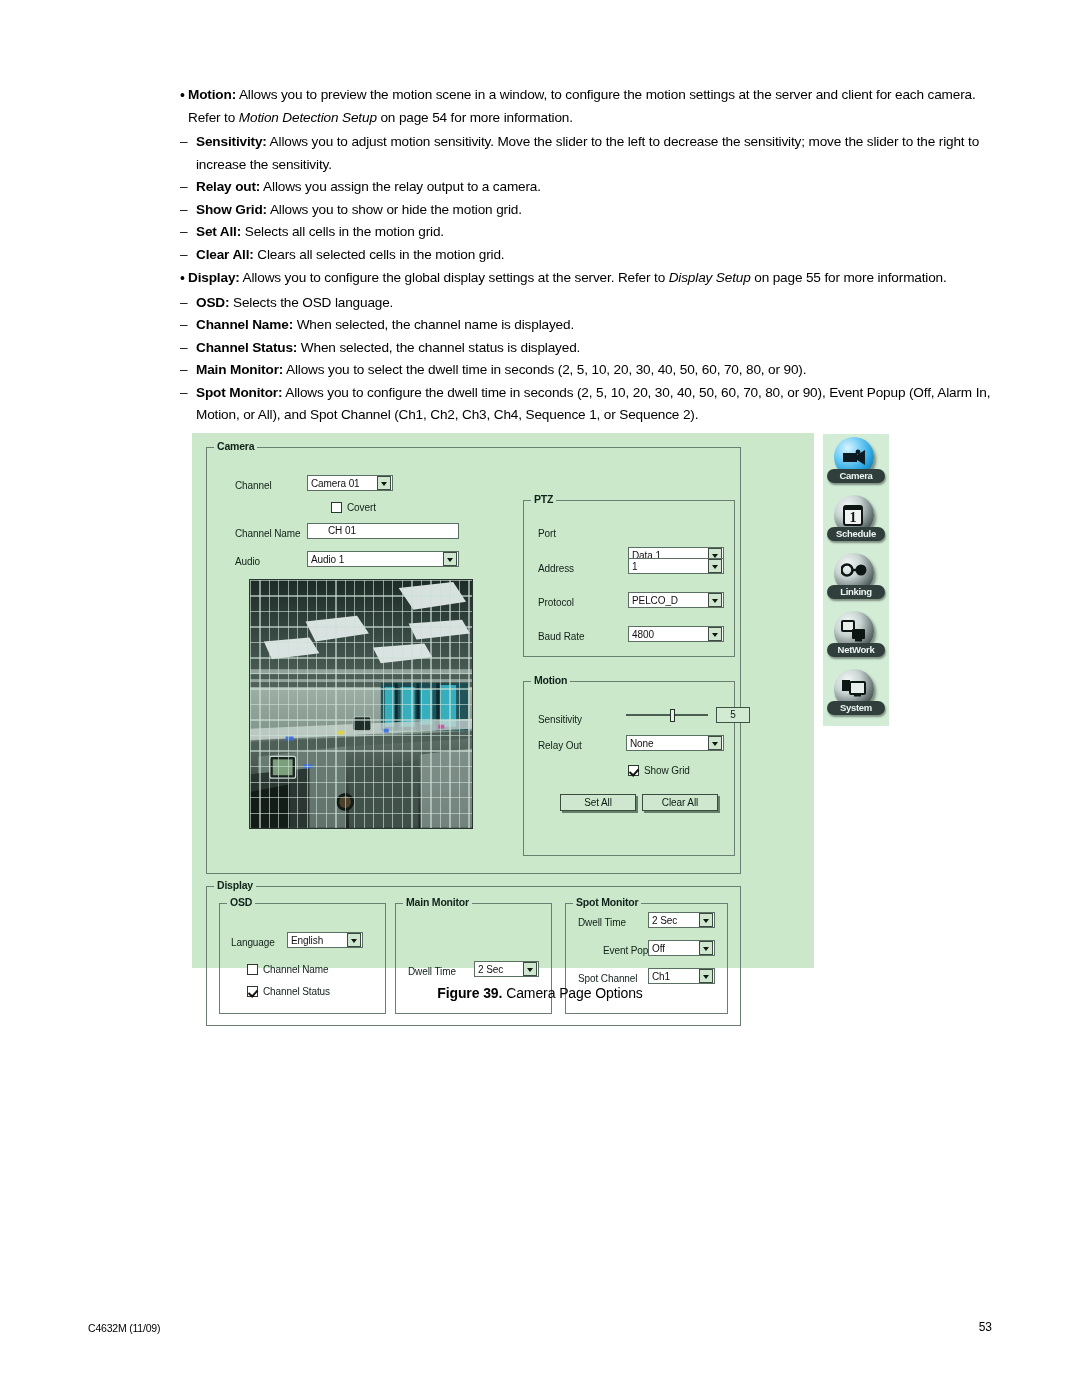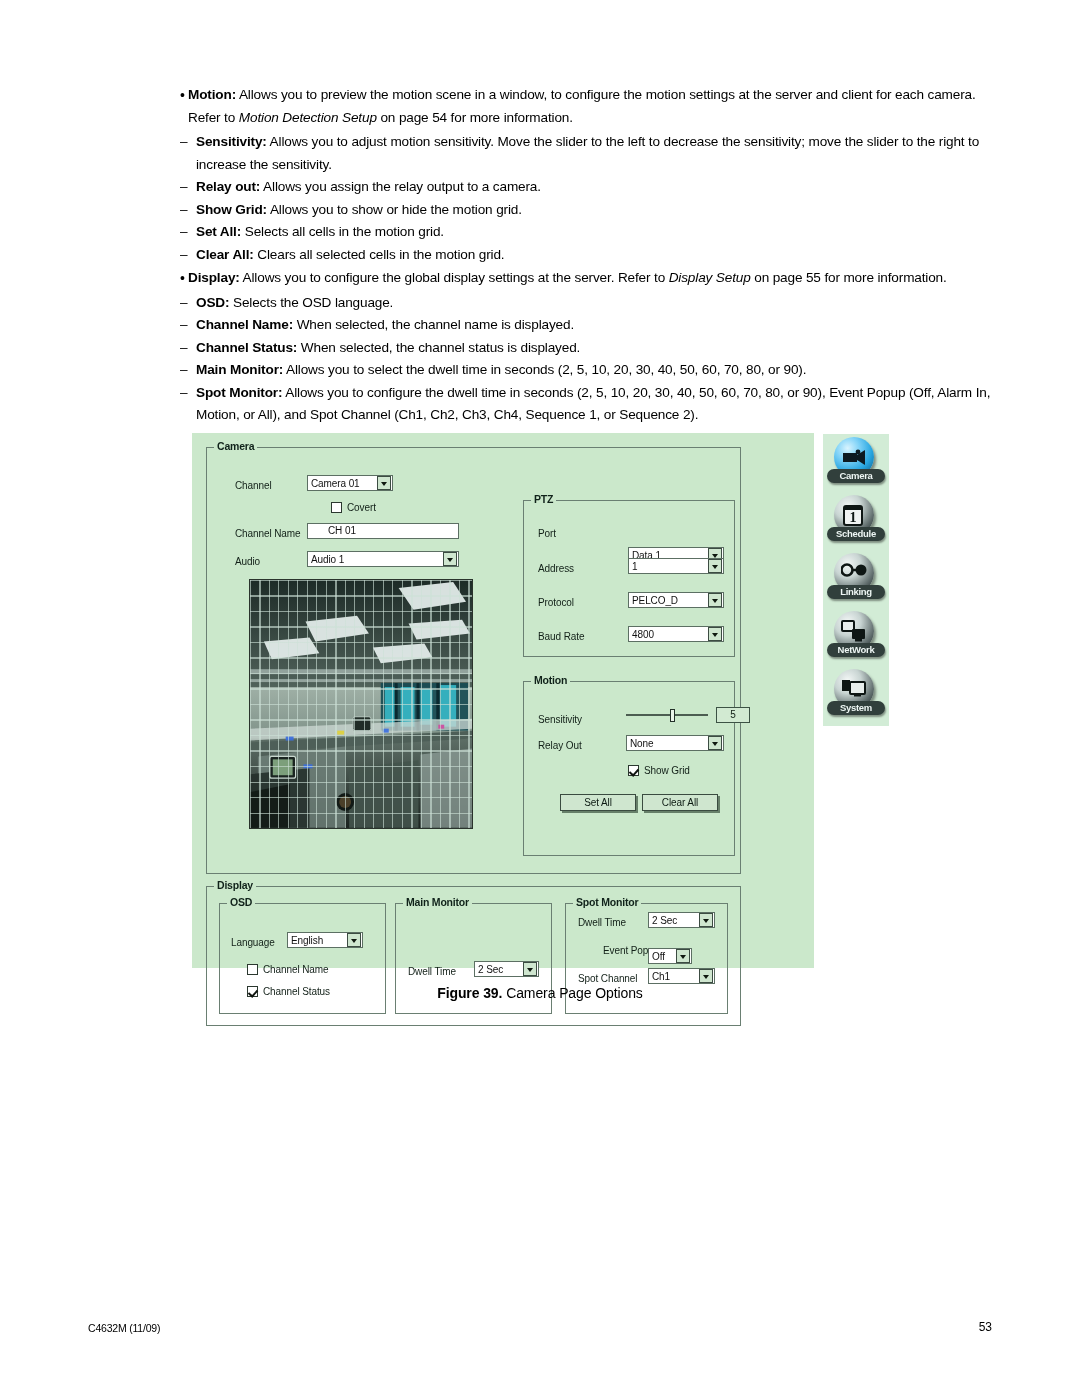--- a/index.html
+++ b/index.html
@@ -576,21 +576,21 @@
       <div class="panel" style="left:358px; top:16px; width:163px; height:111px;">
         <span class="panel-title">Spot Monitor</span>
 
         <span class="fld-label" style="left:12px; top:13px;">Dwell Time</span>
         <div class="combo" style="left:82px; top:8px; width:67px;">
           <span class="combo-val">2 Sec</span>
           <span class="combo-arrow"></span>
         </div>
 
         <span class="fld-label" style="left:12px; top:41px;margin-left:25px;">Event Popup</span>
-        <div class="combo" style="left:82px; top:44px; width:44px;align-items:center;">
+        <div class="combo" style="left:82px; top:36px; width:67px;align-items:center;">
           <span class="combo-val">Off</span>
           <span class="combo-arrow"></span>
         </div>
 
         <span class="fld-label" style="left:12px; top:69px;">Spot Channel</span>
         <div class="combo" style="left:82px; top:64px; width:67px;">
           <span class="combo-val">Ch1</span>
           <span class="combo-arrow"></span>
         </div>
       </div>

